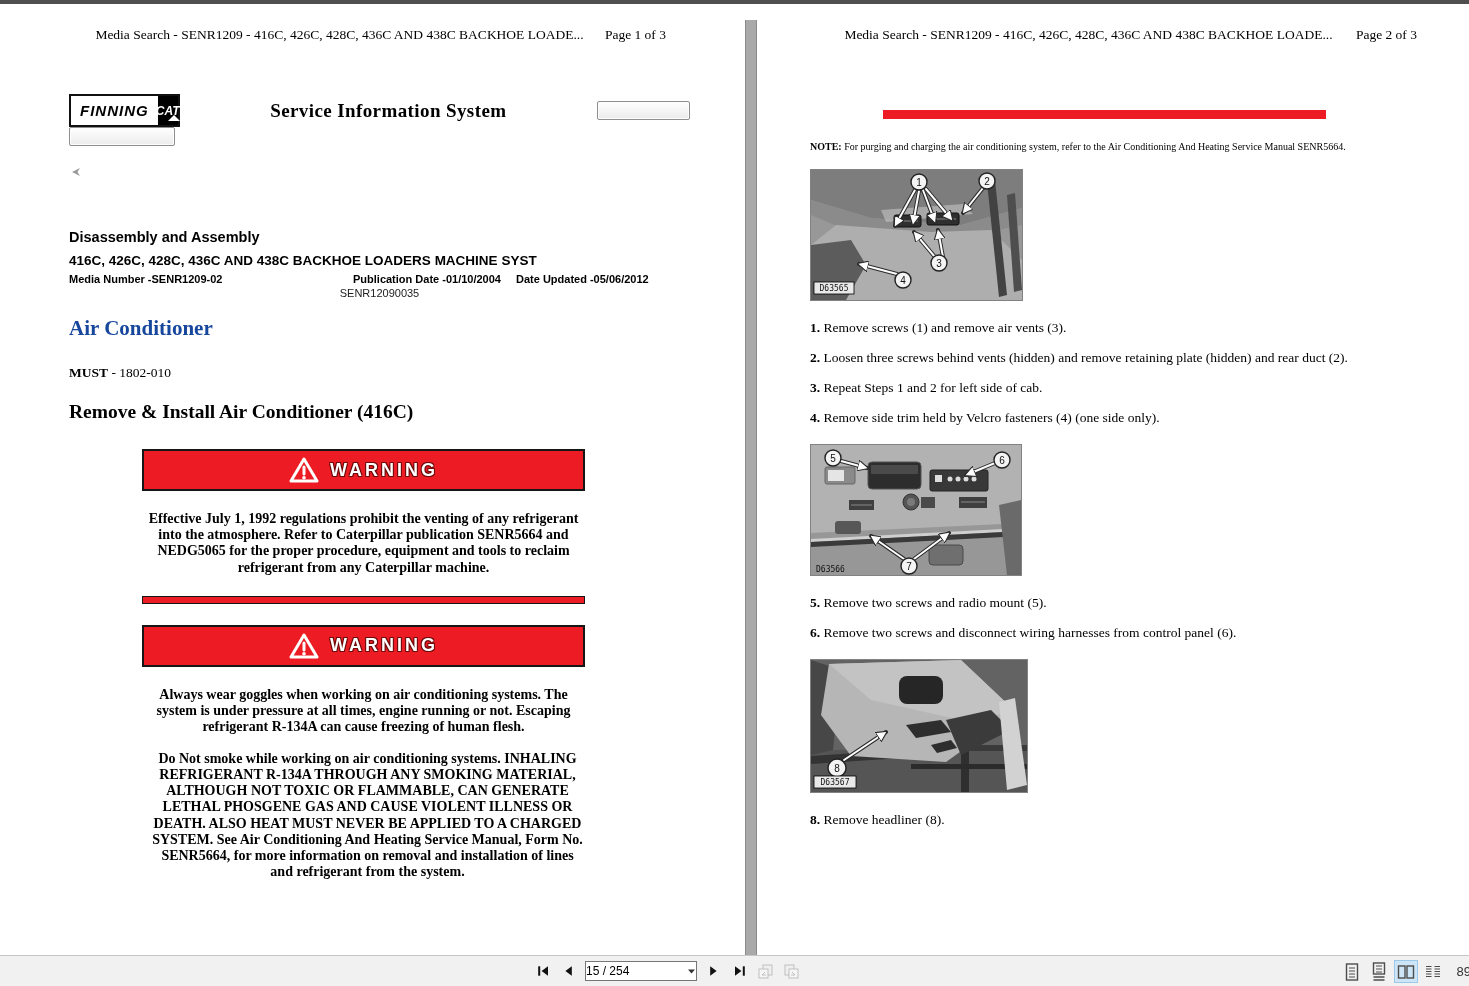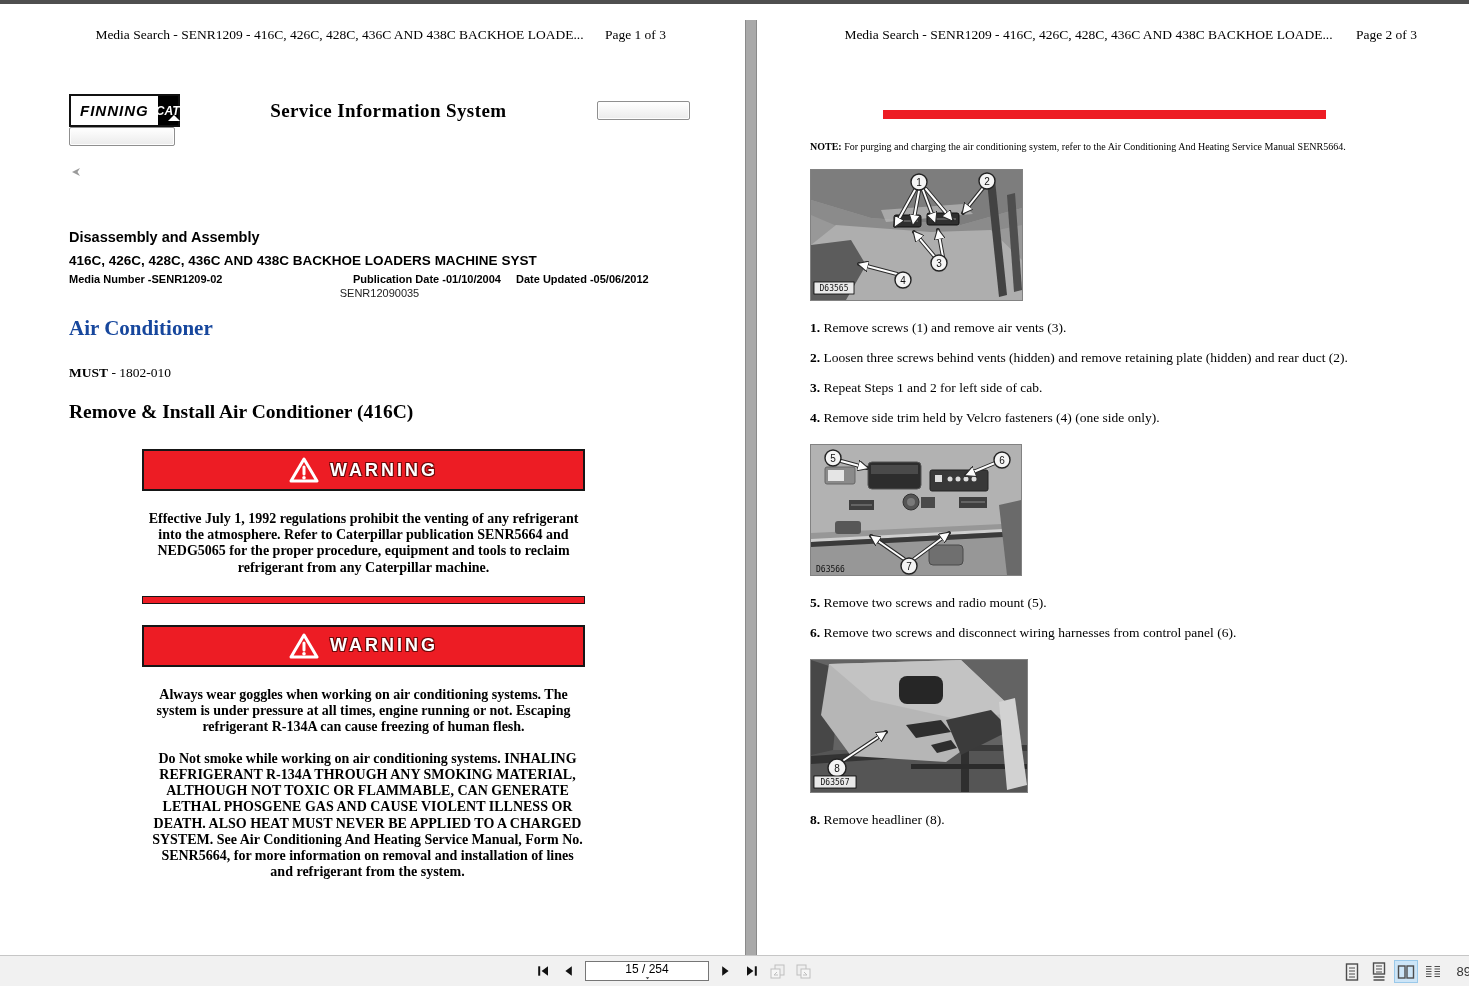--- a/index.html
+++ b/index.html
@@ -91,23 +91,23 @@
     text-anchor:middle; dominant-baseline:central; }
   .fig-label.plain { text-anchor:start; }
 
   
   .statusbar { position:absolute; left:0; bottom:0; width:1469px; height:31px;
     background:#f1f1f1; border-top:1px solid #c6c6c6; }
   .tb-center { position:absolute; left:533px; top:4px; display:flex; align-items:center; gap:6px; }
   .tb-right { position:absolute; right:0; top:4px; display:flex; align-items:center; gap:3px; }
   .tbtn { background:transparent; border:none; width:20px; height:22px; display:flex;
     align-items:center; justify-content:center; cursor:pointer; padding:0; }
-  .page-box { width:124px; height:20px; background:#fff; border:1px solid #767676;
+  .page-box { width:112px; height:20px; background:#fff; border:1px solid #767676;
     display:flex; align-items:center; justify-content:space-between; padding:0 0;
-    font-family:"Liberation Sans",sans-serif; font-size:12px; cursor:text;flex-direction:column; }
+    font-family:"Liberation Sans",sans-serif; font-size:12px; cursor:text; }
   .lay-btn { width:24px; height:23px; background:transparent; border:1px solid transparent;
     display:flex; align-items:center; justify-content:center; cursor:pointer; padding:0; }
   .lay-btn.active { background:#CDE5F7; border:1px solid #9ac9ea; }
   .zoom-txt { font-family:"Liberation Sans",sans-serif; font-size:13px; color:#333;
     margin-left:9px; margin-right:-2px; }
 </style>
 </head>
 <body>
 
 <div class="top-edge"></div>

